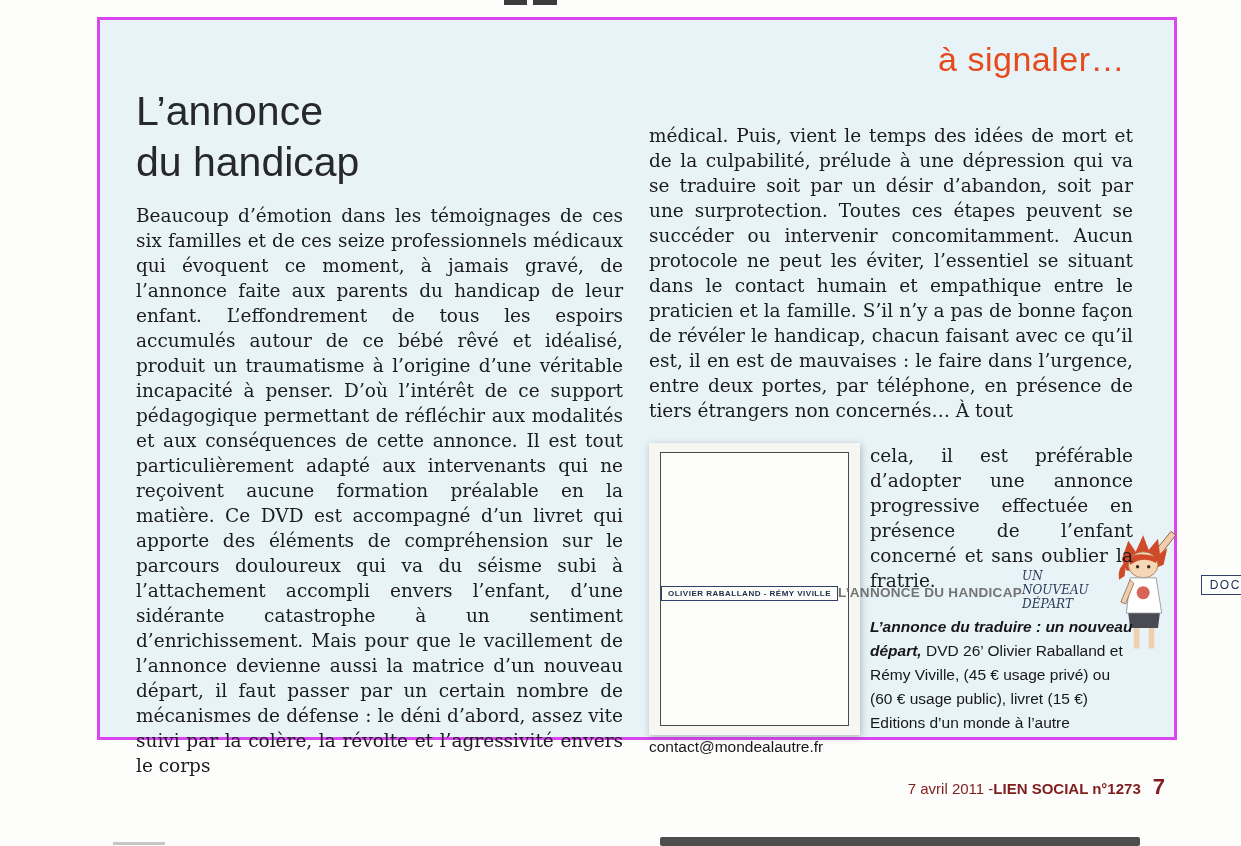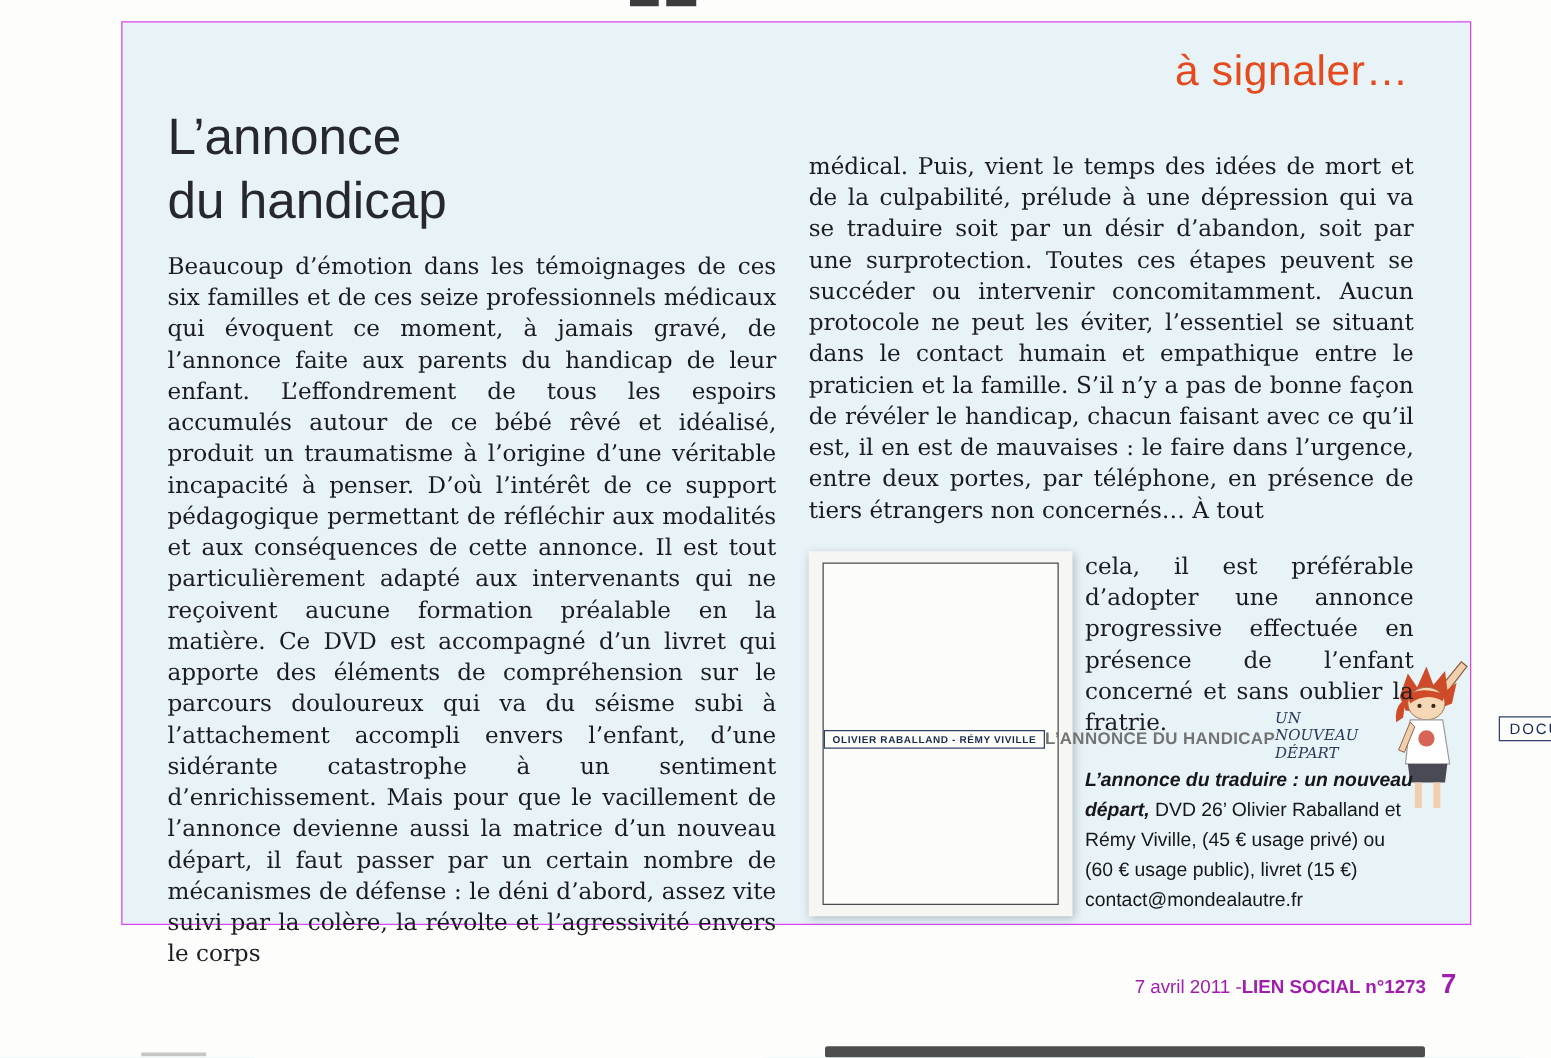--- a/index.html
+++ b/index.html
@@ -9,21 +9,21 @@
     background:#fdfdfc;
     font-family:"Liberation Sans", sans-serif;
     overflow:hidden;
   }
 
   
   .panel {
     position:absolute; left:97px; top:17px;
     width:1080px; height:723px;
     background:#e7f3f7;
-    border:1px solid #d946ef;
+    border:3px solid #d946ef;
   }
 
   .section-label {
     position:absolute; top:20px; right:49px;
     font-size:34px; letter-spacing:0.5px;
     color:#e6491c;
   }
 
   .title {
     position:absolute; left:36px; top:66px;
@@ -85,21 +85,21 @@
   .caption {
     font-size:15.5px; line-height:24px; color:#17171a;
     text-align:left;
   }
   .caption-block { margin-top:22px; }
   .cap-title { font-weight:bold; font-style:italic; }
 
   
   .footer {
     position:absolute; top:774px; right:76px;
-    display:flex; align-items:baseline; color:#a21caf;margin-left:32px;
+    display:flex; align-items:baseline; color:#7f1d1d;margin-left:32px;
   }
   .footer .f-date    { font-size:15px; }
   .footer .f-journal { font-size:15px; font-weight:bold; }
   .footer .f-page    { font-size:22px; font-weight:bold; margin-left:12px; }
 
   
   .artifact { position:absolute; background:#464646; }
   .art-top-1 { left:504px; top:0; width:23px; height:5px; background:#3c3c3c; }
   .art-top-2 { left:533px; top:0; width:24px; height:5px; background:#3c3c3c; }
   .art-bottom { left:660px; top:837px; width:480px; height:9px; background:#4e4e4e; border-radius:2px; }
@@ -152,20 +152,21 @@
           <div class="dvd-publisher">Éditions d’un monde à l’autre</div>
         </div>
       </div>
 
       <p class="bodytext">cela, il est préférable d’adopter une annonce progressive effectuée en présence de l’enfant concerné et sans oublier la fratrie.</p>
 
       <div class="caption-block">
         <p class="caption">
           <span class="cap-title">L’annonce du traduire : un nouveau départ,</span><span> DVD 26’ Olivier Raballand et Rémy Viville, (45 € usage privé) ou (60 € usage public), livret (15 €)</span>
         </p>
+        <p class="caption">Editions d’un monde à l’autre</p>
         <p class="caption">contact@mondealautre.fr</p>
       </div>
 
     </div>
   </div>
 
 </div>
 
 <div class="footer">
   <span class="f-date">7 avril 2011 - </span>

